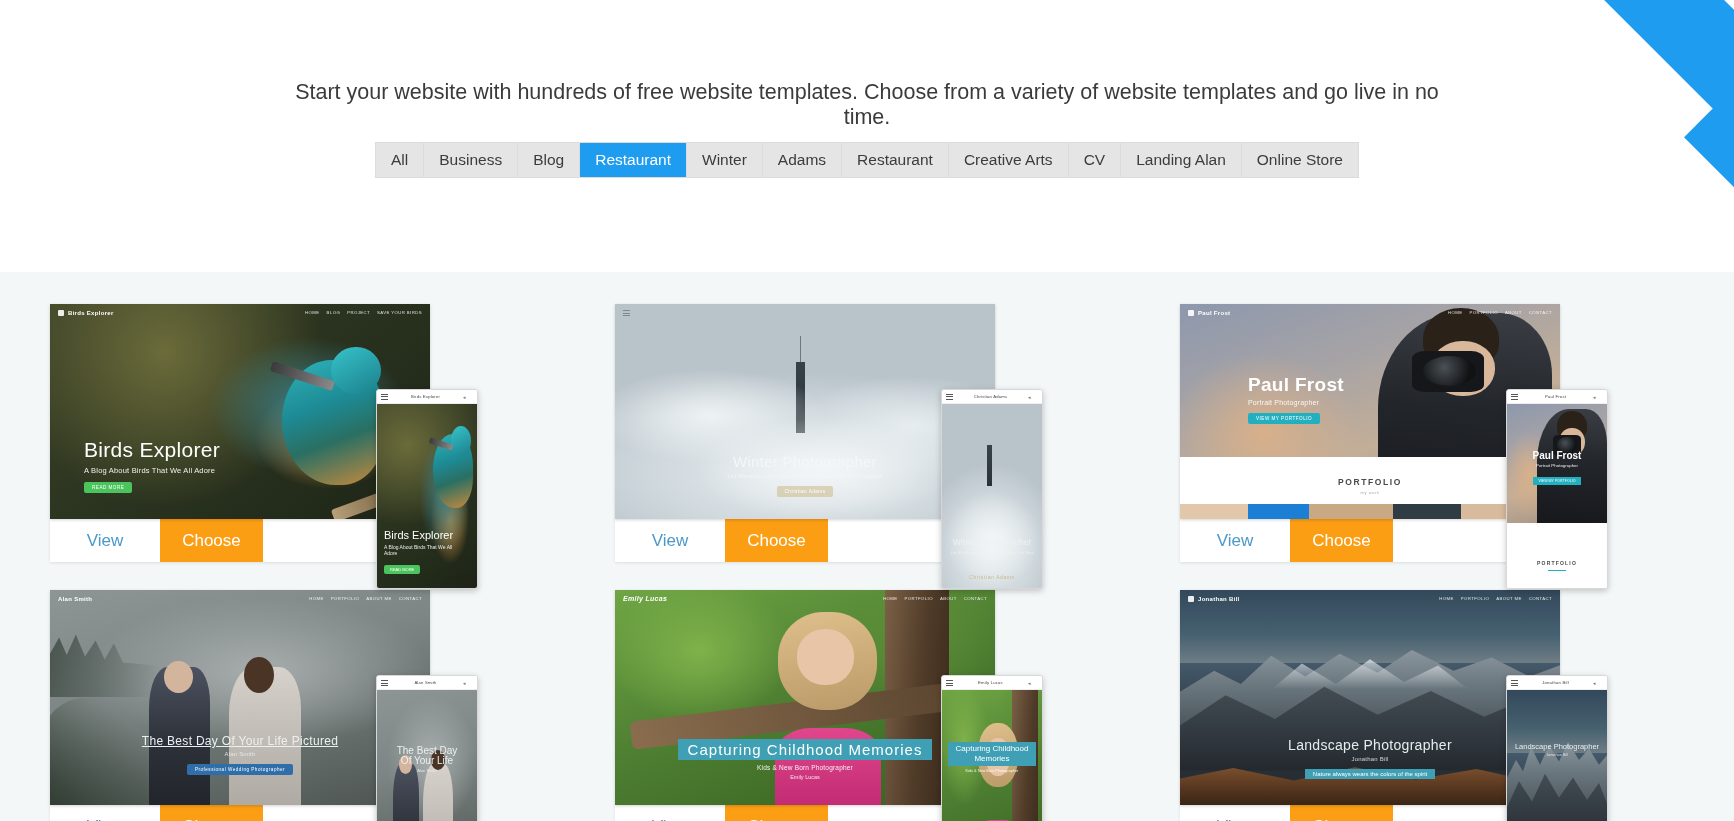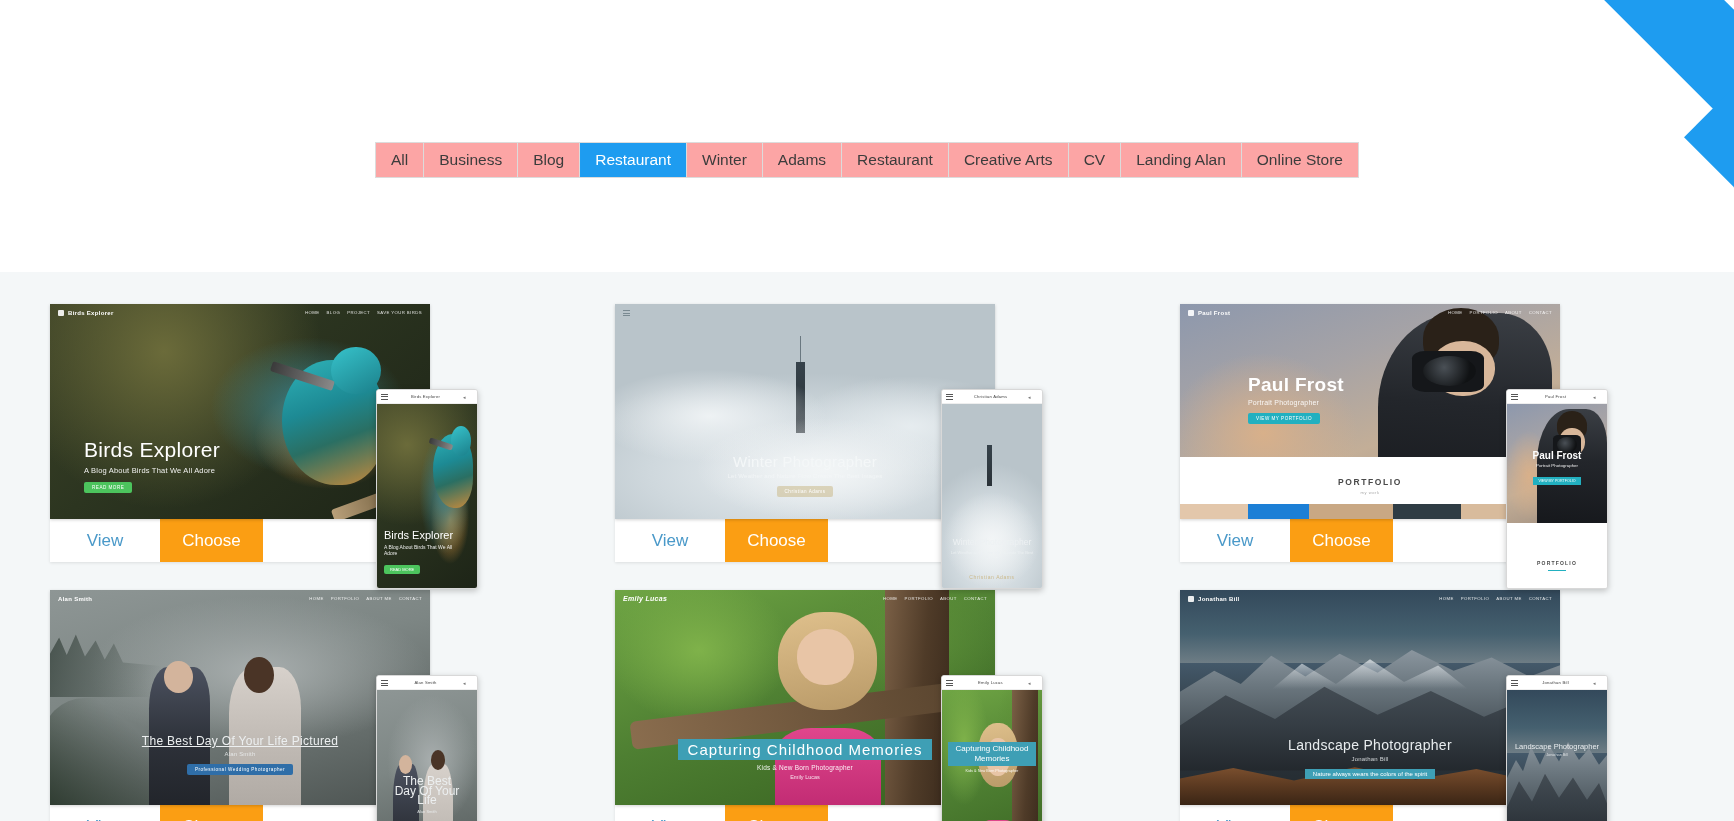--- a/index.html
+++ b/index.html
@@ -57,21 +57,21 @@
   
   .tabs {
     position: absolute; left: 50%; transform: translateX(-50%); top: 142px;
     display: flex; border: 1px solid #dcdcdc; background: #fff;
     height: 36px;
   }
   .tab {
     display: flex; align-items: center; justify-content: center;
     padding: 0 15px; height: 34px;
     font-size: 15.5px; color: #3c3c3c; white-space: nowrap;
-    border-right: 1px solid #dcdcdc; cursor: pointer; background: #fca5a5;
+    border-right: 1px solid #dcdcdc; cursor: pointer; background: #e5e5e5;
   }
   .tab:last-child { border-right: none; }
   .tab.active { background: #1e9cf0; color: #ffffff; }
 
   
   .grid-bg {
     position: absolute; left: 0; top: 272px; width: 1734px; height: 549px;
     background: #f4f7f8;
   }
   .grid {
@@ -350,20 +350,21 @@
 <div class="page">
 
   <div class="hero">
     <div class="chev">
       <div class="c1"></div>
         <div class="c2"></div>
       <div class="c3"></div>
         <div class="c4"></div>
     </div>
 
+    <p class="subtitle">Start your website with hundreds of free website templates. Choose from a variety of website templates and go live in no time.</p>
 
     <div class="tabs">
       <div class="tab">All</div>
       <div class="tab">Business</div>
       <div class="tab">Blog</div>
       <div class="tab active">Restaurant</div>
       <div class="tab">Winter</div>
       <div class="tab">Adams</div>
       <div class="tab">Restaurant</div>
       <div class="tab">Creative Arts</div>
@@ -581,21 +582,21 @@
           <span class="mico">◂</span>
         </div>
         <div class="mbody">
           <div class="img img-alan">
             <div class="alan-groom" style="left:16%; top:40%; width:26%;"></div>
             <div class="alan-groom-head" style="left:22%; top:35%; width:13%; height:10%;"></div>
             <div class="alan-bride" style="left:46%; top:40%; width:30%;"></div>
             <div class="alan-bride-head" style="left:54%; top:32%; width:14%; height:11%;"></div>
           </div>
           <div style="position:absolute; left:0; right:0; top:56px; text-align:center; color:#eceff0;">
-            <div style="font-size:12px; line-height:9.5px; font-weight:300; padding:0 16px;margin-top:31px;">The Best Day Of Your Life</div>
+            <div style="font-size:10px; line-height:9.5px; font-weight:300; padding:0 16px;">The Best Day Of Your Life</div>
             <div style="font-size:4px; margin-top:3px; opacity:.88;">Alan Smith</div>
           </div>
 
         </div>
       </div>
 
       <div class="actions">
         <div class="btn-view">View</div>
         <div class="btn-choose">Choose</div>
       </div>

